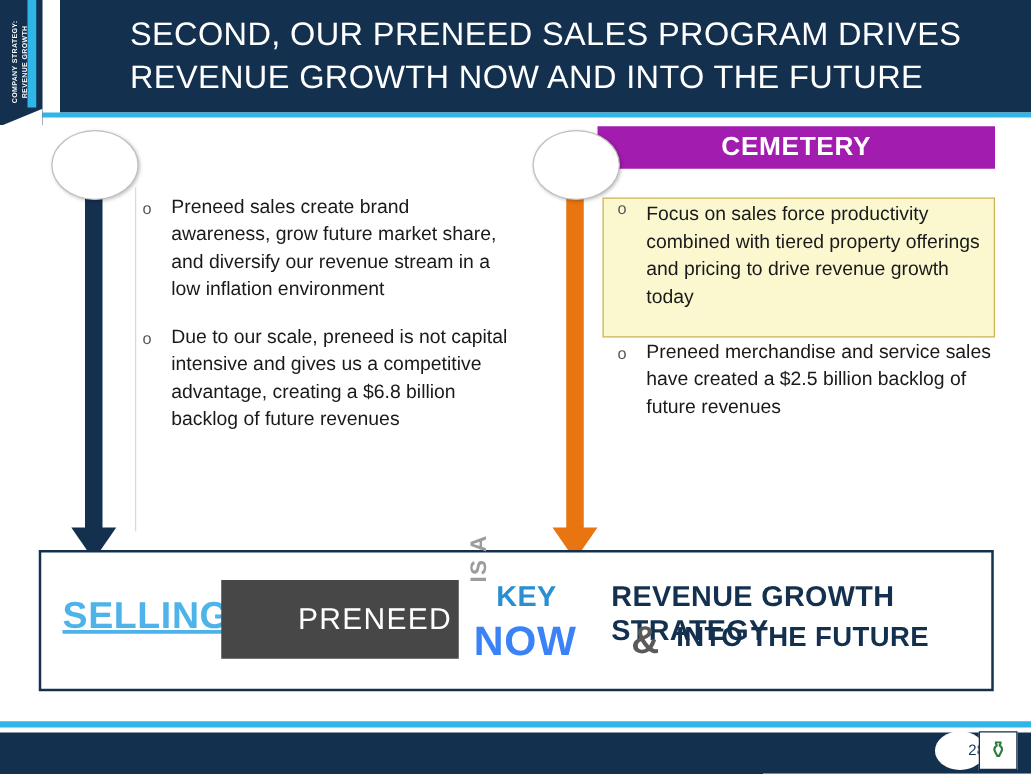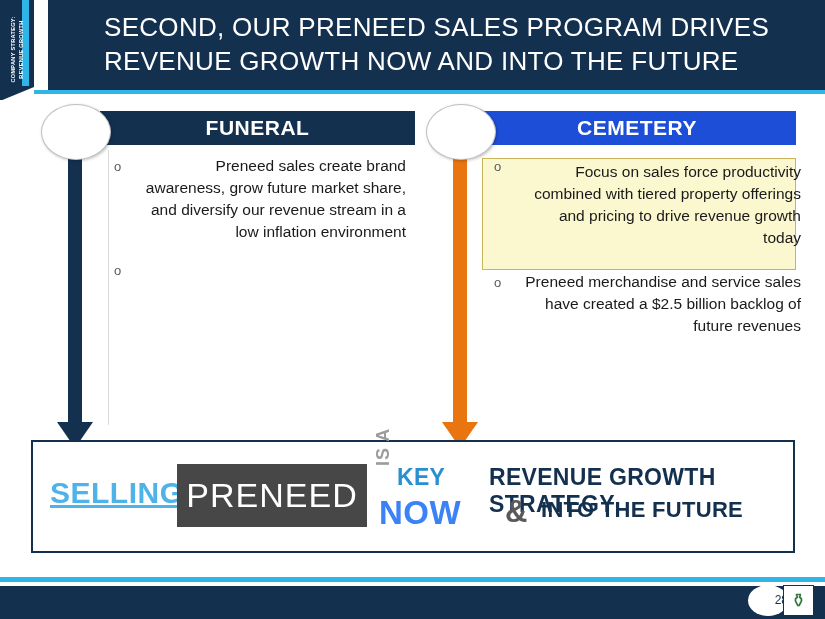--- a/index.html
+++ b/index.html
@@ -106,23 +106,23 @@
     letter-spacing: 0.5px;
   }
   .col-header.funeral {
     left: 100px;
     top: 111px;
     width: 315px;
     background: #14304f;
   }
   .col-header.cemetery {
     left: 478px;
-    top: 111px;
+    top: 101px;
     width: 318px;
-    background: #1d4ed8;
+    background: #a21caf;
   }
 
   .circle {
     position: absolute;
     width: 68px;
     height: 54px;
     border-radius: 50%;
     background: #ffffff;
     border: 1px solid #bfbfbf;
     box-shadow: 1px 1px 3px rgba(0,0,0,0.25);
@@ -185,21 +185,20 @@
   .bullet-marker {
     position: absolute;
     left: 8px;
     top: 1px;
     font-size: 13px;
     color: #595959;
     line-height: 22px;
   }
   .bullet-text {
     display: block;
-    text-align: right;
   }
 
   .highlight-box {
     position: absolute;
     left: 482px;
     top: 158px;
     width: 314px;
     height: 112px;
     background: #fbf8d0;
     border: 1px solid #c9b458;
@@ -247,22 +246,23 @@
   }
   .preneed-text {
     position: absolute;
     left: 0;
     top: 0;
     width: 190px;
     height: 53px;
     line-height: 63px;
     text-align: center;
     color: #ffffff;
-    font-size: 34px;
+    font-size: 24px;
     letter-spacing: 1px;
+    padding-left: 28px;
   }
   .isa {
     position: absolute;
     left: 340px;
     top: 24px;
     width: 18px;
     font-size: 18px;
     font-weight: bold;
     color: #9c9c9c;
     transform: rotate(-90deg);
@@ -376,33 +376,33 @@
     <div class="side-tab-text">COMPANY STRATEGY: REVENUE GROWTH</div>
   </div>
 
   <div class="col-divider"></div>
 
   <div class="arrow-shaft funeral-shaft"></div>
   <div class="arrow-head funeral-head"></div>
   <div class="arrow-shaft cemetery-shaft"></div>
   <div class="arrow-head cemetery-head"></div>
 
-  <div class="col-header funeral">FUNERAL</div>
   <div class="col-header cemetery">CEMETERY</div>
 
   <div class="circle funeral"></div>
   <div class="circle cemetery"></div>
 
   <div class="bullets funeral">
     <div class="bullet">
       <span class="bullet-marker">o</span>
       <span class="bullet-text">Preneed sales create brand awareness, grow future market share, and diversify our revenue stream in a low inflation environment</span>
     </div>
     <div class="bullet">
       <span class="bullet-marker">o</span>
+      <span class="bullet-text">Due to our scale, preneed is not capital intensive and gives us a competitive advantage, creating a $6.8 billion backlog of future revenues</span>
     </div>
   </div>
 
   <div class="highlight-box"></div>
 
   <div class="bullets cemetery">
     <div class="bullet first">
       <span class="bullet-marker">o</span>
       <span class="bullet-text">Focus on sales force productivity combined with tiered property offerings and pricing to drive revenue growth today</span>
     </div>

